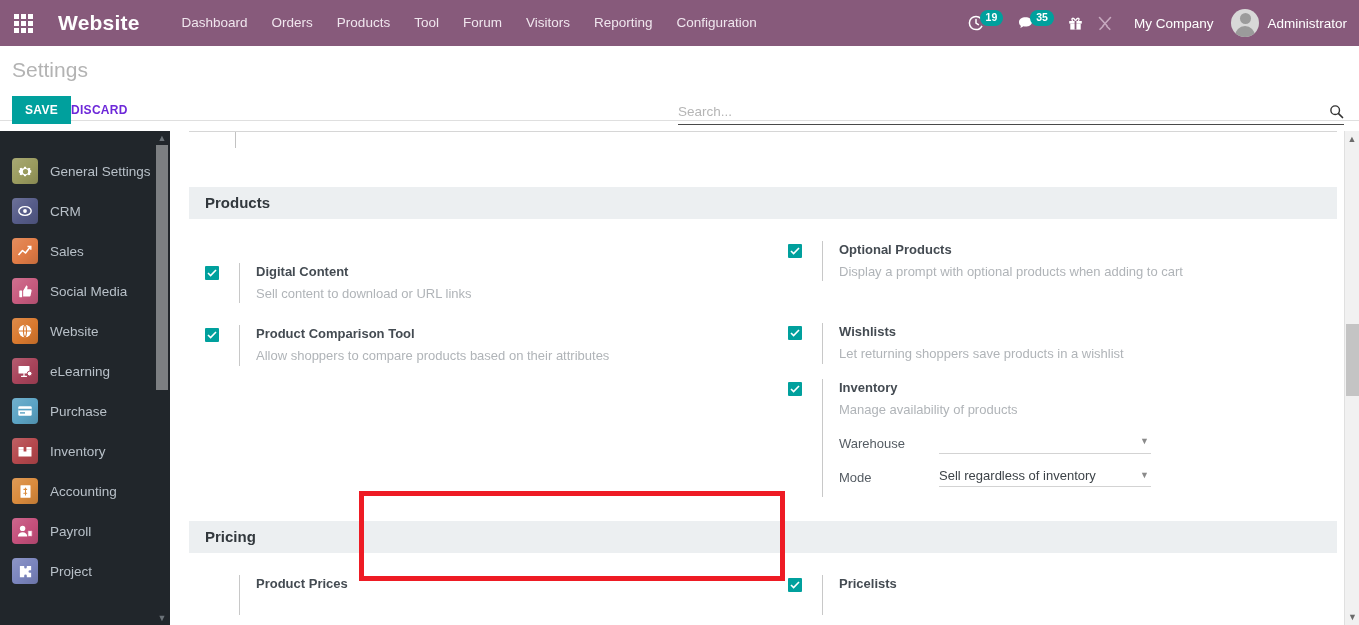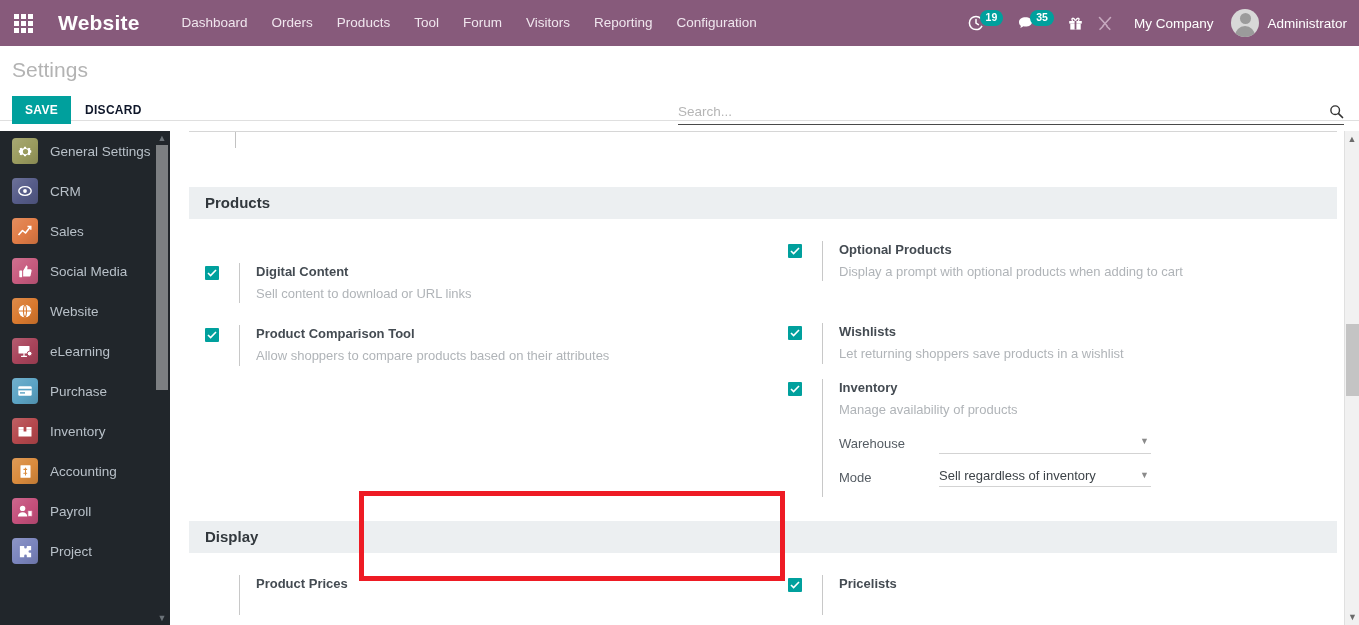--- a/index.html
+++ b/index.html
@@ -139,24 +139,23 @@
     font-size: 12px;
     font-weight: bold;
     padding: 7px 13px;
     cursor: pointer;
     font-family: Liberation Sans, sans-serif;
     letter-spacing: .3px;
   }
   .btn-discard {
     background: none;
     border: none;
-    color: #0f172a;
+    color: #6d28d9;
     font-size: 12px;
     font-weight: bold;
-    margin-left: 14px;
     cursor: pointer;
     font-family: inherit;
     letter-spacing: .3px;
   }
   .searchbar {
     position: absolute;
     left: 678px; top: 58px;
     width: 666px;
     border-bottom: 1px solid #4a4a4a;
     display: flex;
@@ -185,21 +184,21 @@
   }
 
   
   .sidebar {
     width: 170px;
     background: #21262b;
     position: relative;
     flex: none;
     overflow: hidden;
   }
-  .side-list { padding-top: 0; }
+  .side-list { padding-top: 20px; }
   .side-item {
     display: flex;
     align-items: center;
     height: 40px;
     padding-left: 12px;
     cursor: pointer;
   }
   .app-ico {
     width: 26px; height: 26px;
     border-radius: 4px;
@@ -685,21 +684,21 @@
                   <span class="select-val">Sell regardless of inventory</span>
                   <span class="caret">▼</span>
                 </span>
               </div>
             </div>
           </div>
 
         </div>
       </div>
 
-      <div class="sec-header" style="margin-top:24px">Display</div>
+      <div class="sec-header" style="margin-top:24px">Pricing</div>
 
       <div class="opt-grid">
         <div class="opt-col">
           <div class="opt">
             <span class="chk" style="visibility:hidden"></span>
             <div class="opt-body">
               <div class="opt-title">Product Prices</div>
             </div>
           </div>
         </div>

